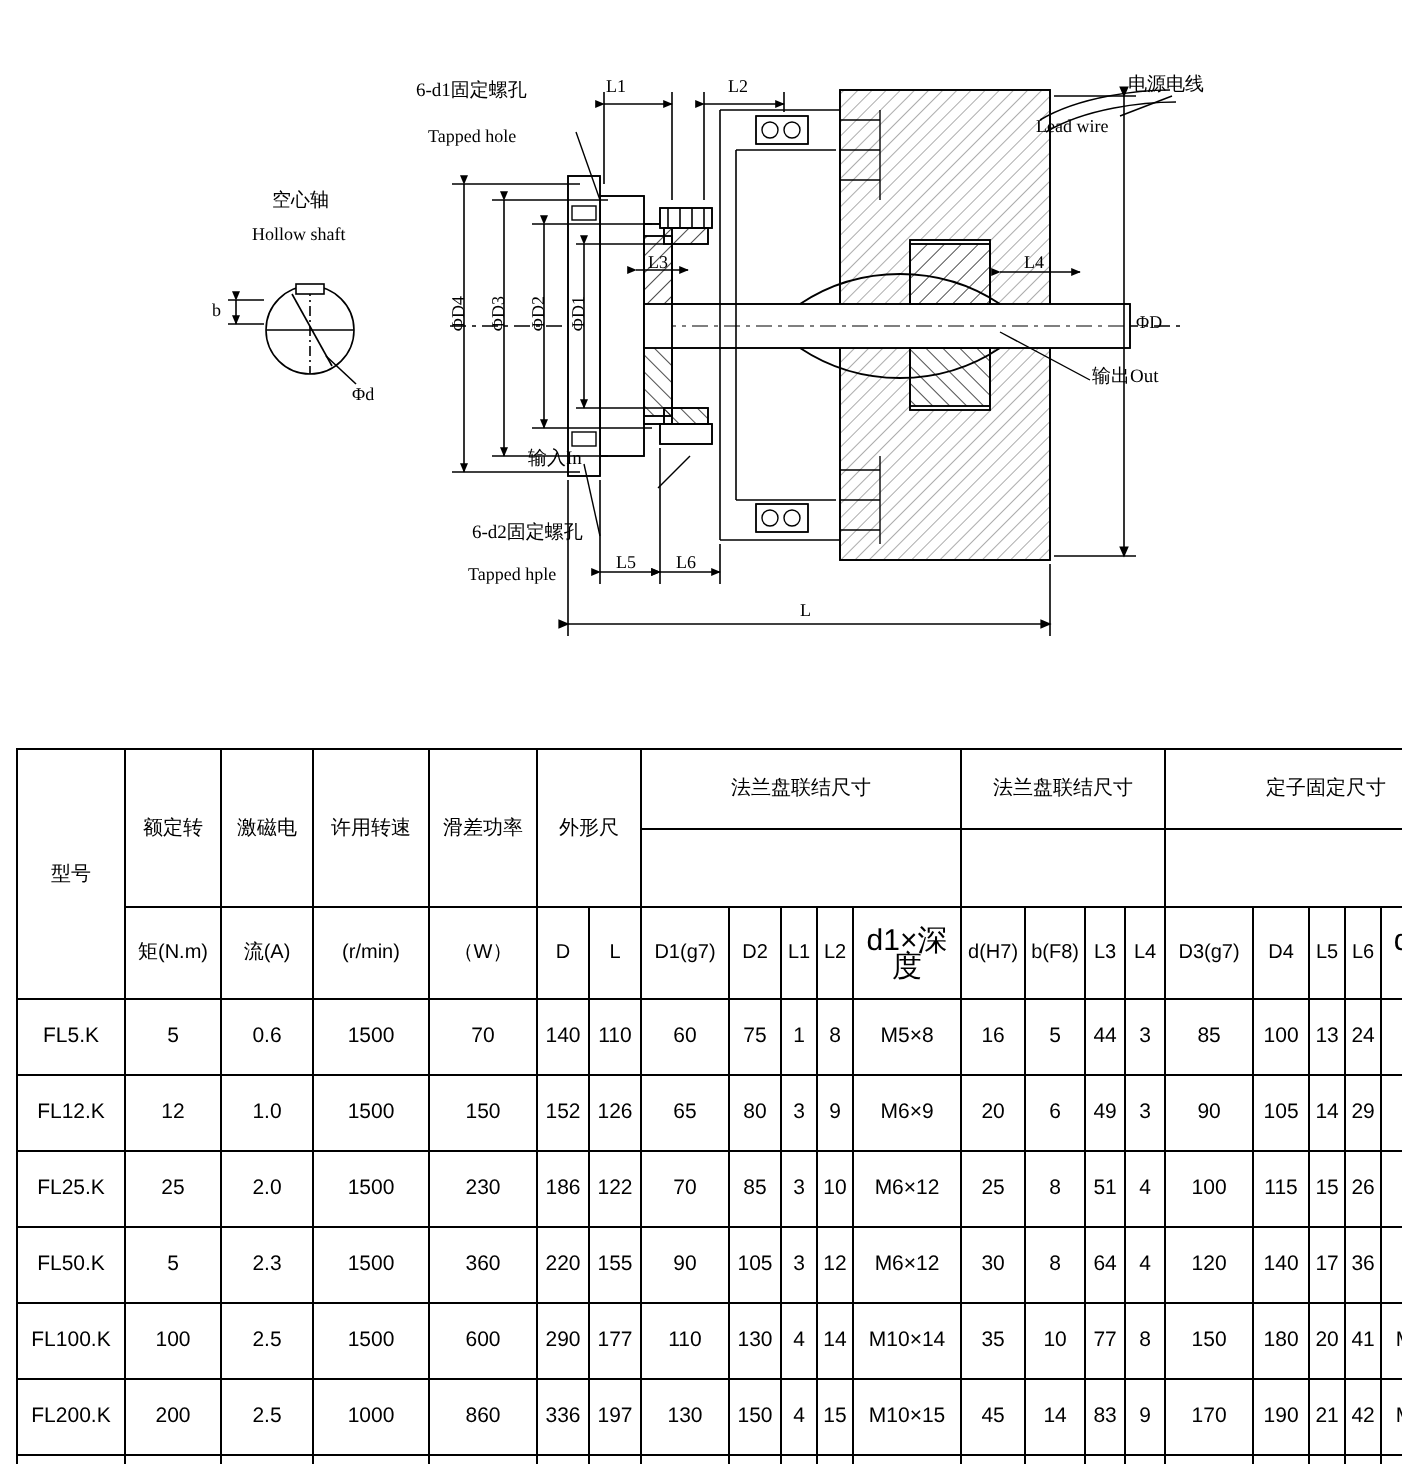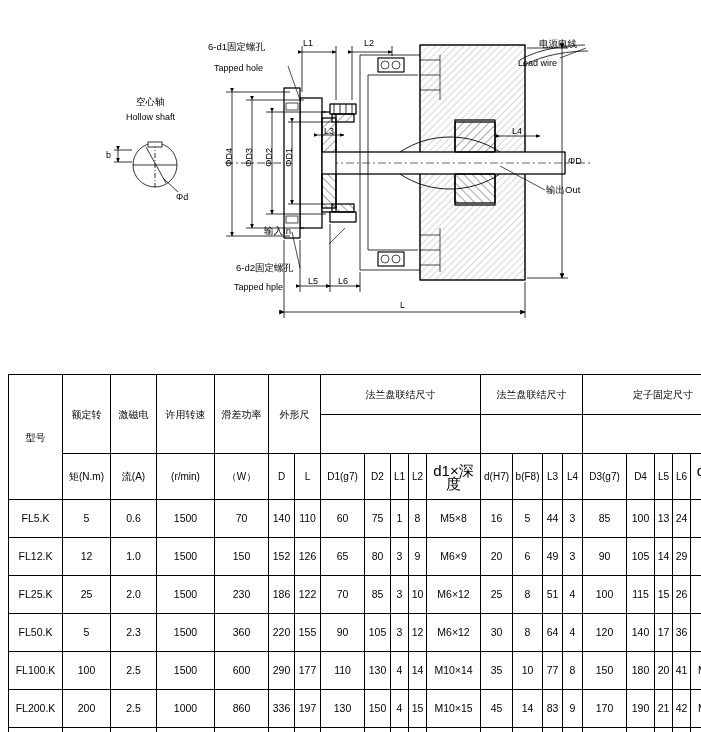--- a/index.html
+++ b/index.html
@@ -12,20 +12,21 @@
     height: 732px;
     font-family: "Liberation Sans", sans-serif;
     color: #000;
     position: relative;
     overflow: hidden;
   }
   .diagram {
     position: relative;
     width: 701px;
     height: 355px;
+    font-family: Liberation Serif, serif;
   }
   .diagram svg {
     position: absolute;
     left: 0;
     top: 0;
   }
   .lbl {
     position: absolute;
     font-size: 9px;
     line-height: 11px;
@@ -239,21 +240,21 @@
     <line x1="586" y1="48" x2="560" y2="58" stroke-width="0.7" stroke-dasharray="0"></line>
   </g>
 </svg>
 
   <div class="lbl cn" style="left:208px; top:41px;">6-d1固定螺孔</div>
   <div class="lbl" style="left:214px; top:63px;text-align:center;">Tapped hole</div>
 
   <div class="lbl cn" style="left:236px; top:262px;">6-d2固定螺孔</div>
   <div class="lbl" style="left:234px; top:282px;text-align:right;">Tapped hple</div>
 
-  <div class="lbl cn" style="left:518px; top:38px;padding-left:21px;">电源电线</div>
+  <div class="lbl cn" style="left:543px; top:38px;padding-left:21px;">电源电线</div>
   <div class="lbl" style="left:518px; top:58px;">Lead wire</div>
 
   <div class="lbl cn" style="left:136px; top:96px;">空心轴</div>
   <div class="lbl" style="left:126px; top:112px;">Hollow shaft</div>
 
   <div class="lbl cn" style="left:264px; top:225px;">输入In</div>
   <div class="lbl cn" style="left:546px; top:184px;">输出Out</div>
 
   <div class="lbl" style="left:303px; top:38px;">L1</div>
   <div class="lbl" style="left:364px; top:38px;">L2</div>

